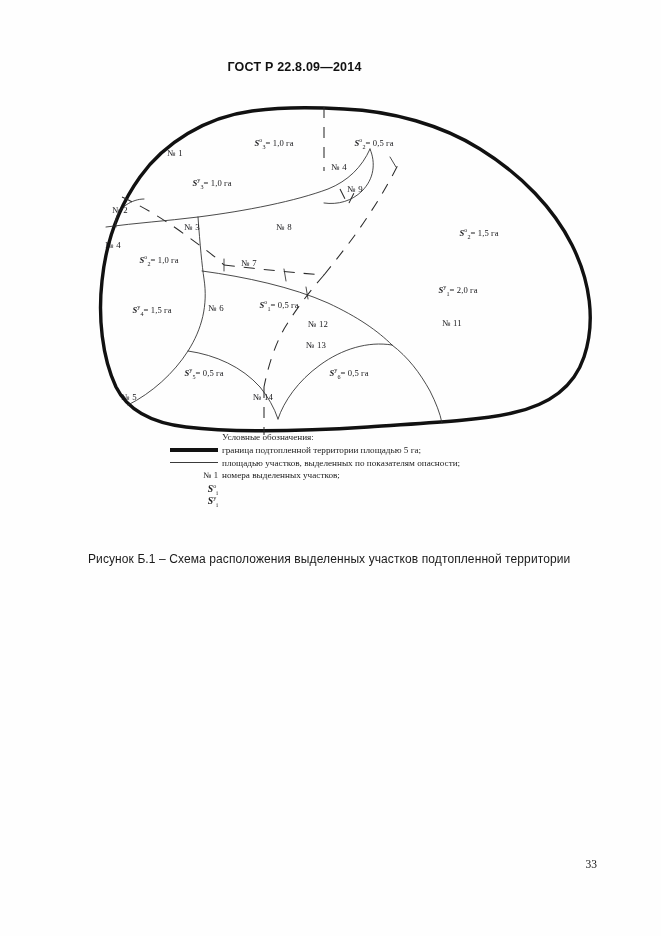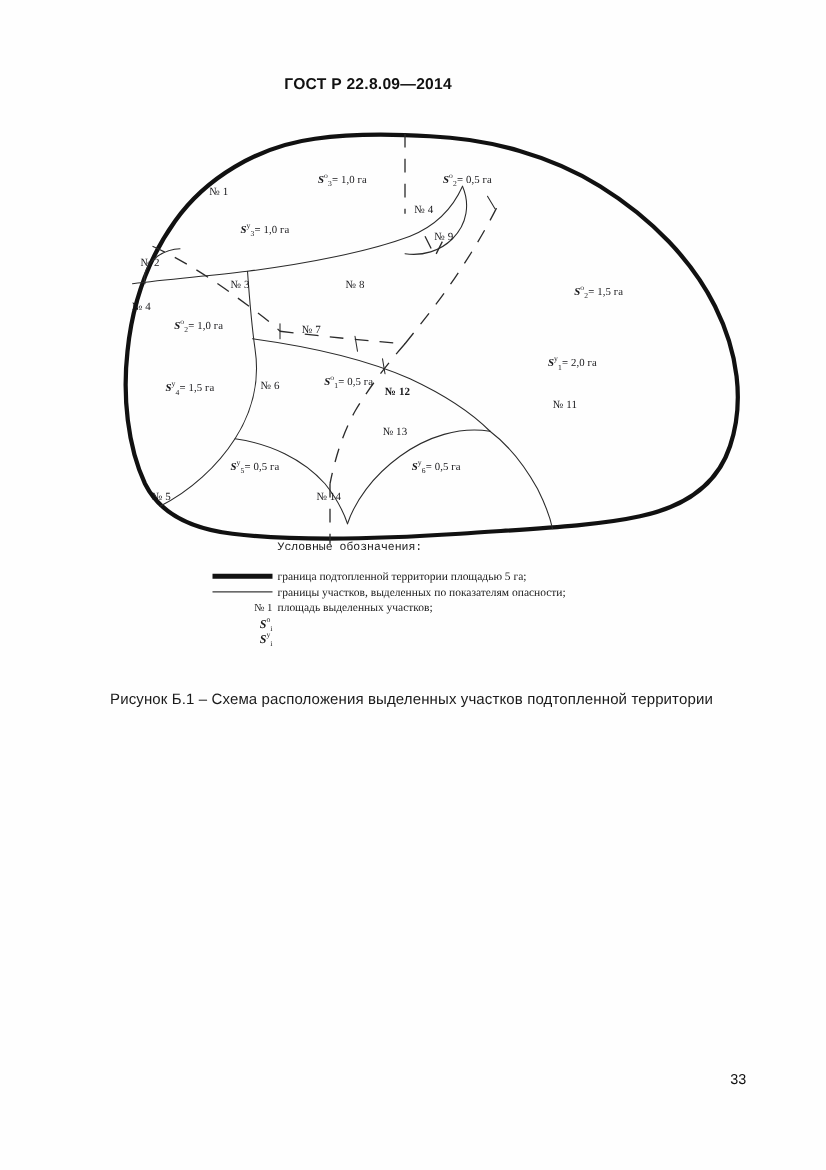--- a/index.html
+++ b/index.html
@@ -33,21 +33,21 @@
     letter-spacing:.1px;
   }
   .lbl.num{font-size:8.8px;}
   .lbl sup{font-size:6.1px;vertical-align:super;line-height:0;}
   .lbl sub{font-size:6.1px;vertical-align:sub;line-height:0;}
   .lbl .s{font-style:italic;font-weight:bold;}
 
   
   .legend{position:absolute;left:152px;top:432px;width:420px;}
   .legend-title{
-    font-size:9.2px;margin-left:70px;margin-bottom:12px;color:#1a1a1a;font-family:Liberation Mono, monospace;
+    font-size:9.2px;margin-left:70px;margin-bottom:2px;color:#1a1a1a;
   }
   .legend-row{
     display:flex;align-items:center;min-height:12.6px;
   }
   .legend-key{
     width:70px;flex:0 0 70px;position:relative;height:12.6px;
     display:flex;align-items:center;justify-content:flex-end;
     padding-right:4px;box-sizing:border-box;
   }
   .legend-text{font-size:9.2px;color:#1a1a1a;line-height:12.6px;}
@@ -66,21 +66,21 @@
   
   .caption{
     position:absolute;left:88px;top:552px;width:500px;
     font-family:"Liberation Sans", sans-serif;
     font-size:12px;color:#1a1a1a;letter-spacing:.1px;
   }
 
   
   .folio{
     position:absolute;right:64px;top:858px;
-    font-family:Liberation Sans, sans-serif;
+    font-family:Liberation Serif, serif;
     font-size:11.5px;color:#111;
   }
 
   .outline{fill:none;stroke:#111;stroke-width:3.4;stroke-linecap:round;stroke-linejoin:round;}
   .solid{fill:none;stroke:#2b2b2b;stroke-width:.85;stroke-linecap:round;stroke-linejoin:round;}
   .dashed{fill:none;stroke:#2b2b2b;stroke-width:1.05;stroke-linecap:butt;
           stroke-dasharray:11 9;}
 </style>
 </head>
 <body>
@@ -166,48 +166,48 @@
     <div class="lbl num" style="left:64px;top:105px;">№ 2</div>
     <div class="lbl num" style="left:136px;top:122px;">№ 3</div>
     <div class="lbl num" style="left:57px;top:140px;">№ 4</div>
     <div class="lbl num" style="left:73px;top:292px;">№ 5</div>
     <div class="lbl num" style="left:160px;top:203px;">№ 6</div>
     <div class="lbl num" style="left:193px;top:158px;">№ 7</div>
     <div class="lbl num" style="left:228px;top:122px;">№ 8</div>
     <div class="lbl num" style="left:299px;top:84px;">№ 9</div>
     <div class="lbl num" style="left:283px;top:62px;">№ 4</div>
     <div class="lbl num" style="left:396px;top:218px;">№ 11</div>
-    <div class="lbl num" style="left:262px;top:208px;font-weight:bold;">№ 12</div>
+    <div class="lbl num" style="left:262px;top:219px;">№ 12</div>
     <div class="lbl num" style="left:260px;top:240px;">№ 13</div>
     <div class="lbl num" style="left:207px;top:292px;">№ 14</div>
   </div>
 
   <div class="legend">
     <div class="legend-title">Условные обозначения:</div>
 
     <div class="legend-row">
       <div class="legend-key">
         <div class="key-thick"></div>
       </div>
       <div class="legend-text">граница подтопленной территории площадью 5 га;</div>
     </div>
 
     <div class="legend-row">
       <div class="legend-key">
         <div class="key-thin"></div>
       </div>
-      <div class="legend-text">границы участков, выделенных по показателям опасности;</div>
+      <div class="legend-text">площадью участков, выделенных по показателям опасности;</div>
     </div>
 
 
     <div class="legend-row">
       <div class="legend-key">
         <span class="key-num">№ 1</span>
       </div>
-      <div class="legend-text">площадь выделенных  участков;</div>
+      <div class="legend-text">номера выделенных  участков;</div>
     </div>
 
     <div class="legend-row">
       <div class="legend-key">
         <span class="key-sym"><span class="s">S</span><sup>о</sup><sub>i</sub></span>
       </div>
     </div>
 
     <div class="legend-row">
       <div class="legend-key">

